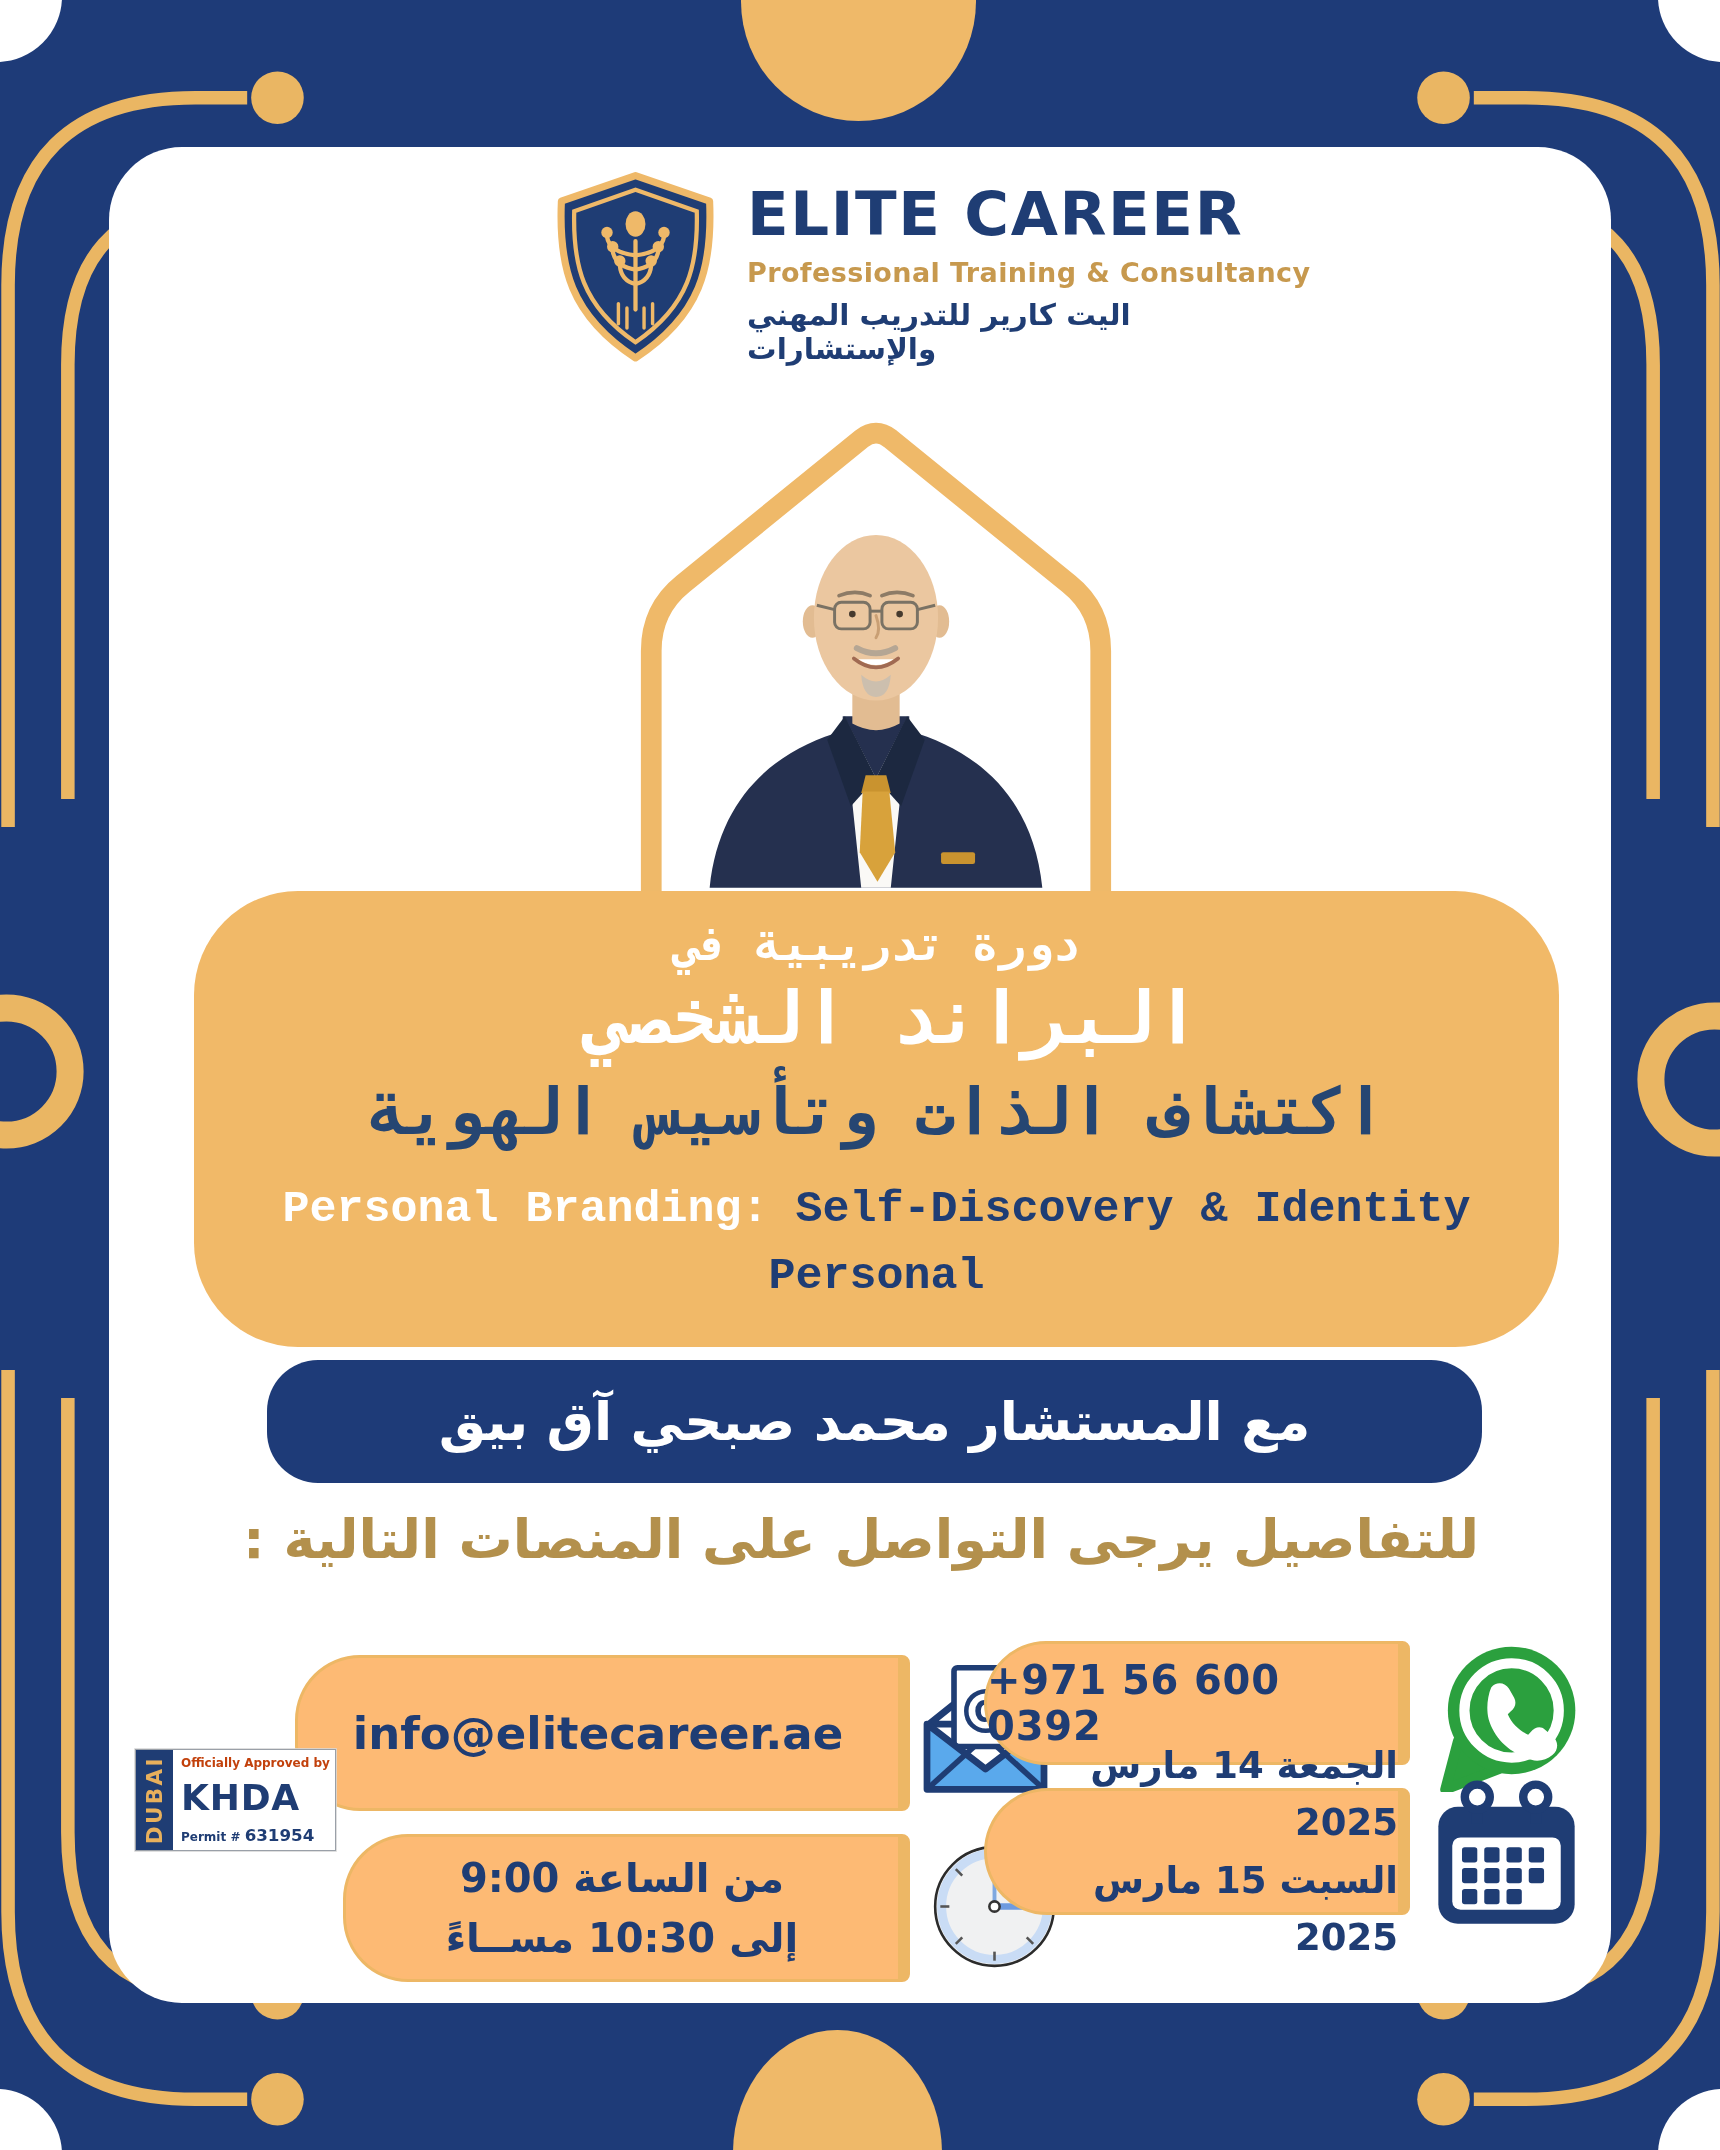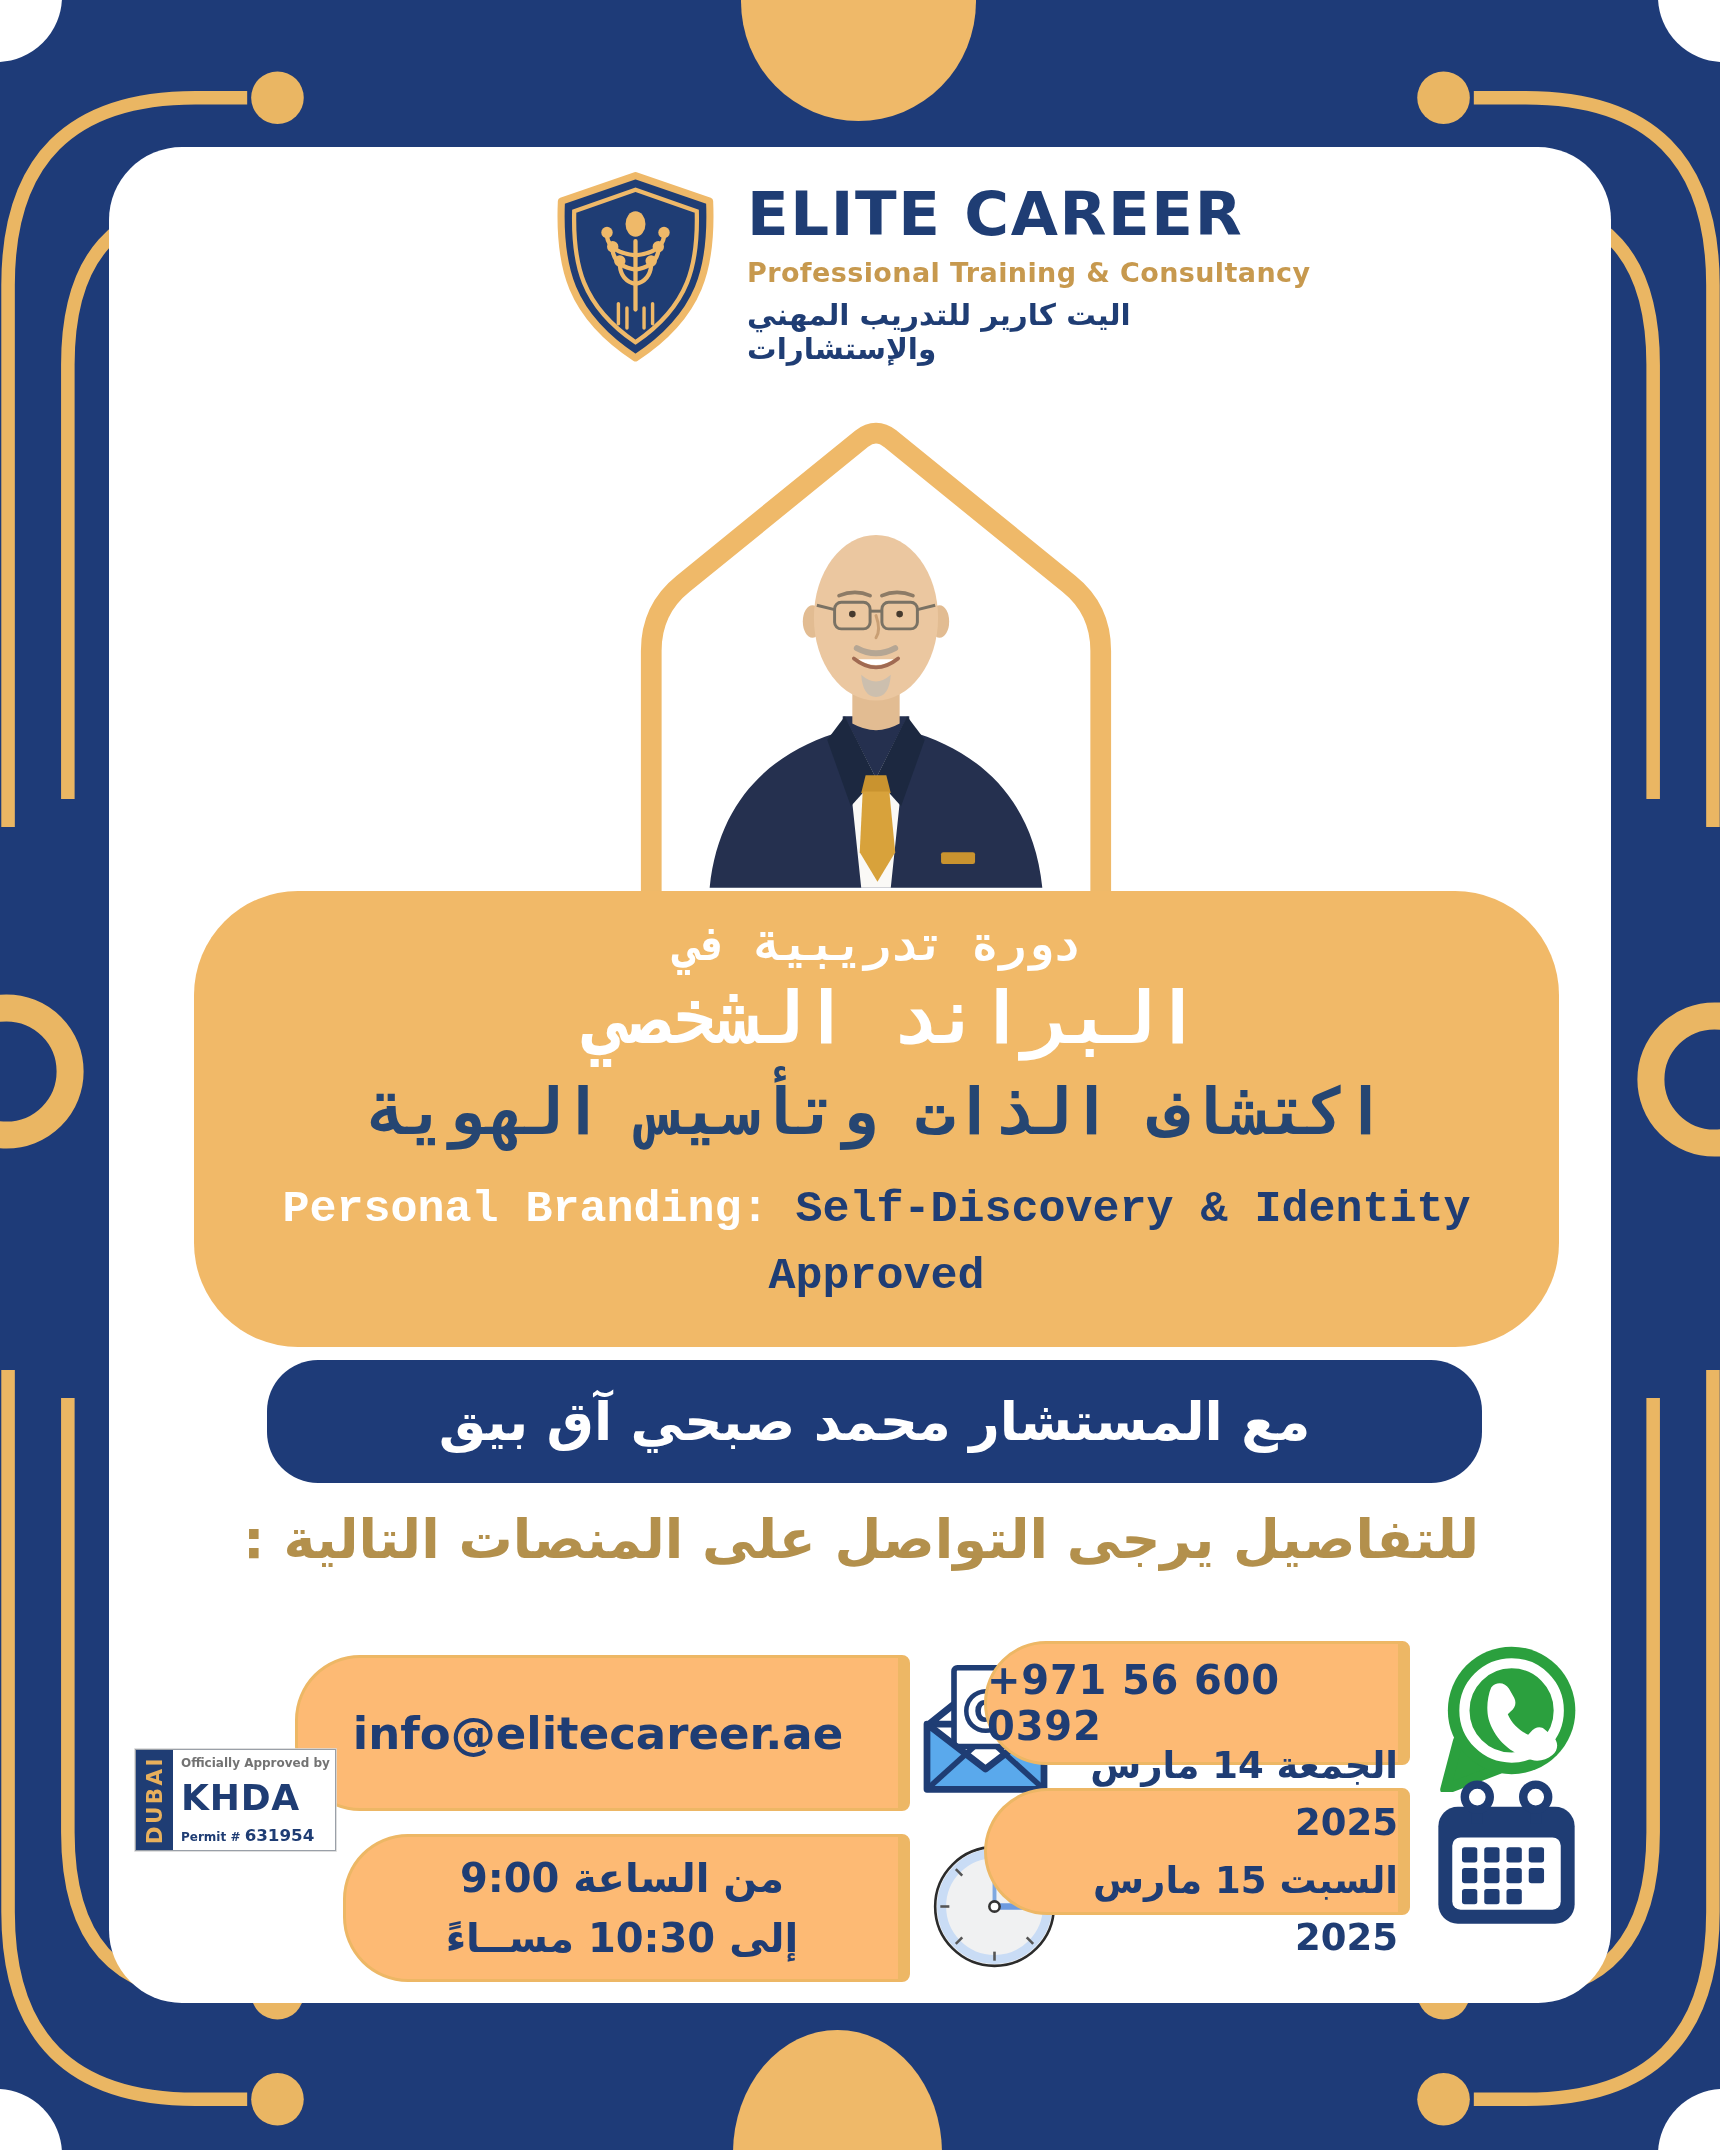--- a/index.html
+++ b/index.html
@@ -81,21 +81,21 @@
   .khda{
     position:absolute;left:135px;top:1749px;width:201px;height:102px;background:#FFFFFF;
     border:1.6px solid #9AA0A8;display:flex;box-shadow:0 0 0 0.8px #d8d8d8;
   }
   .khda-side{width:37px;background:#1F3D74;display:flex;align-items:center;justify-content:center;}
   .khda-side span{
     writing-mode:vertical-rl;transform:rotate(180deg);color:#E8B05C;
     font-weight:800;font-size:21.5px;letter-spacing:2.4px;
   }
   .khda-main{flex:1;padding:6.4px 4.8px 4.8px 8px;display:flex;flex-direction:column;justify-content:space-between;}
-  .khda-line1{font-size:12px;font-weight:700;color:#737373;}
+  .khda-line1{font-size:12px;font-weight:700;color:#c2410c;}
   .khda-name{font-size:36px;font-weight:800;color:#1F3D74;letter-spacing:0.8px;line-height:.9;}
   .khda-permit{font-size:12px;font-weight:700;color:#1F3D74;}
   .khda-permit .num{font-size:16.7px;font-weight:800;}
 </style>
 </head>
 <body>
 
 <div id="poster">
 
   <svg width="0" height="0" style="position:absolute">
@@ -223,21 +223,21 @@
       <path d="M260,212 q20,18 40,0 q-2,30 -20,30 q-18,0 -20,-30 z" fill="#CCBFAE"></path>
     </svg>
   </div>
 
   <div class="orange-card">
     <div class="o-intro" dir="rtl">دورة تدريبية في</div>
     <div class="o-title" dir="rtl">البراند الشخصي</div>
     <div class="o-sub" dir="rtl">اكتشاف الذات وتأسيس الهوية</div>
     <div class="o-en">
       <span class="wh">Personal Branding:</span><span> Self-Discovery &amp; Identity</span><br>
-      <span>Approved</span>
+      <span>Personal</span>
     </div>
   </div>
 
   <div class="trainer-pill">
     <span dir="rtl">مع المستشار محمد صبحي آق بيق</span>
   </div>
 
   <div class="gold-heading" dir="rtl">للتفاصيل يرجى التواصل على المنصات التالية :</div>
 
   <div class="pill pill-email">

